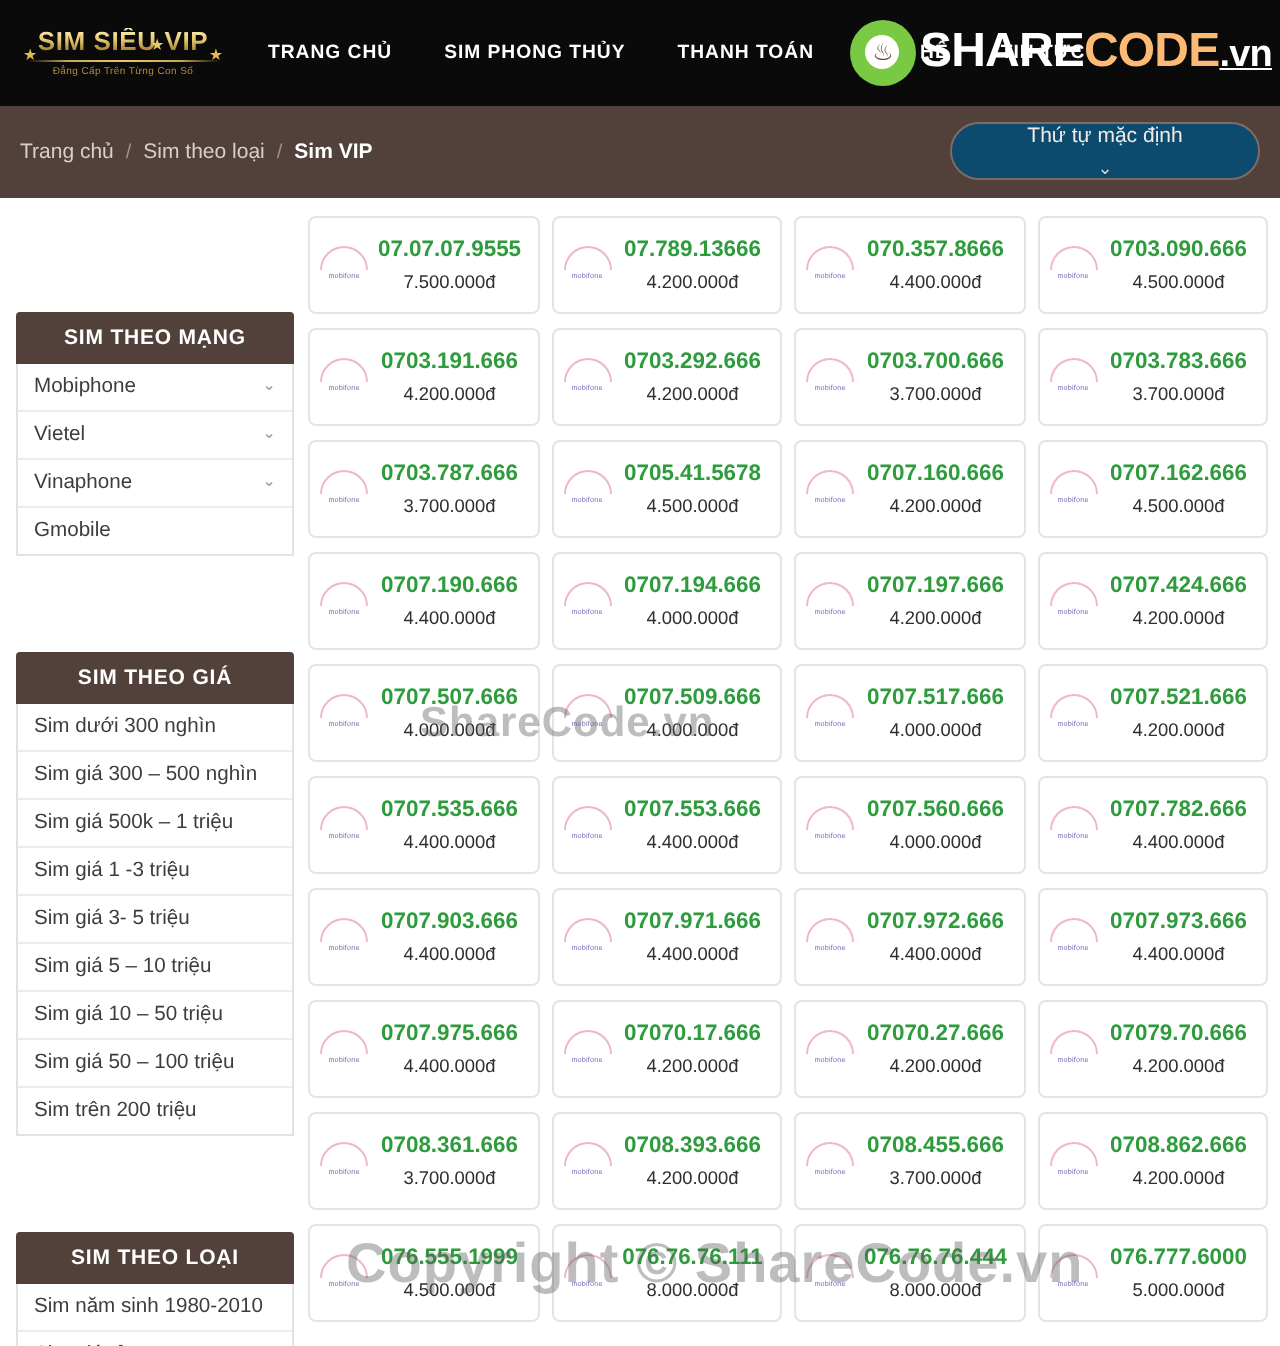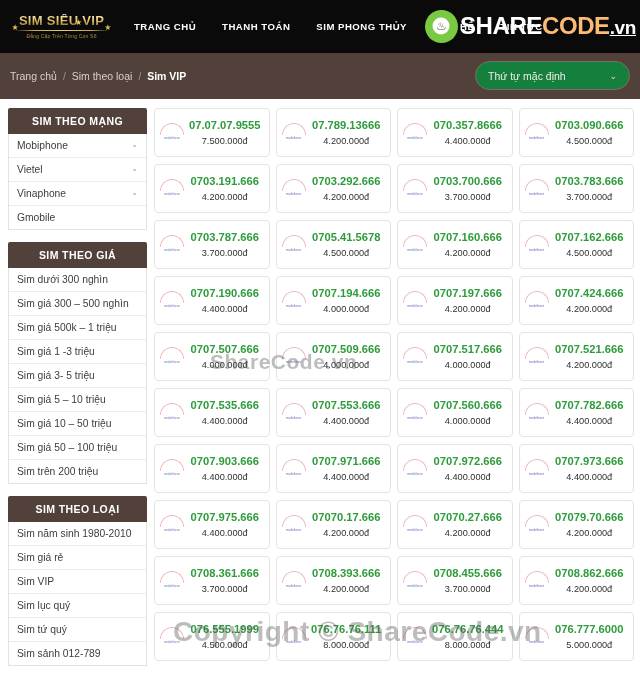--- a/index.html
+++ b/index.html
@@ -116,35 +116,36 @@
     padding: 0 10px;
     position: relative;
   }
   .crumbs { display: flex; align-items: center; gap: 6px; font-size: 10.5px; }
   .crumb { color: #d9cfc9; cursor: pointer; }
   .crumb.active { color: #ffffff; font-weight: bold; cursor: default; }
   .crumb-sep { color: #a2918a; font-size: 10px; }
   .sortsel {
     position: absolute; right: 10px; top: 8px;
     width: 155px; height: 29px;
-    background: #15803d;
+    background: #0c4a6e;
     border: 1px solid #7d6c63;
     border-radius: 15px;
     display: flex; align-items: center; justify-content: space-between;
     padding: 0 12px;
     color: #f0ebe8;
     font-size: 10.5px;
     cursor: pointer;
+    flex-direction: column;
   }
   .sortsel .chev { font-size: 9px; color: #e3dad5; }
 
   
   .page { display: flex; background: #fff; padding-top: 9px; }
   .sidebar { width: 152px; padding: 0 5px 0 8px; flex: none; }
-  .panel { margin-bottom: 12px; }
+  .panel { margin-bottom: 12px; margin-top: 48px; }
   .panel-head {
     background: #52413a;
     color: #fff;
     font-size: 10.5px;
     font-weight: bold;
     letter-spacing: .4px;
     text-align: center;
     padding: 7px 0;
     border-radius: 2px 2px 0 0;
   }
@@ -239,22 +240,22 @@
       <div style="position:relative;">
         <span class="logo-star-top">★</span>
         <div class="logo-main">SIM SIÊU VIP</div>
       </div>
       <div class="logo-rule"></div>
       <div class="logo-sub">Đẳng Cấp Trên Từng Con Số</div>
     </div>
 
     <nav class="nav">
       <div class="nav-item">TRANG CHỦ</div>
+      <div class="nav-item">SIM PHONG THỦY</div>
       <div class="nav-item">THANH TOÁN</div>
-      <div class="nav-item">SIM PHONG THỦY</div>
       <div class="nav-item">LIÊN HỆ</div>
       <div class="nav-item">TIN TỨC</div>
     </nav>
 
     <div class="wm-logo">
       <div class="wm-badge">
           <span>♨</span>
         </div>
       <div class="wm-text">
         <span class="wm-share">SHARE</span><span class="wm-code">CODE</span><span class="wm-vn">.vn</span>

